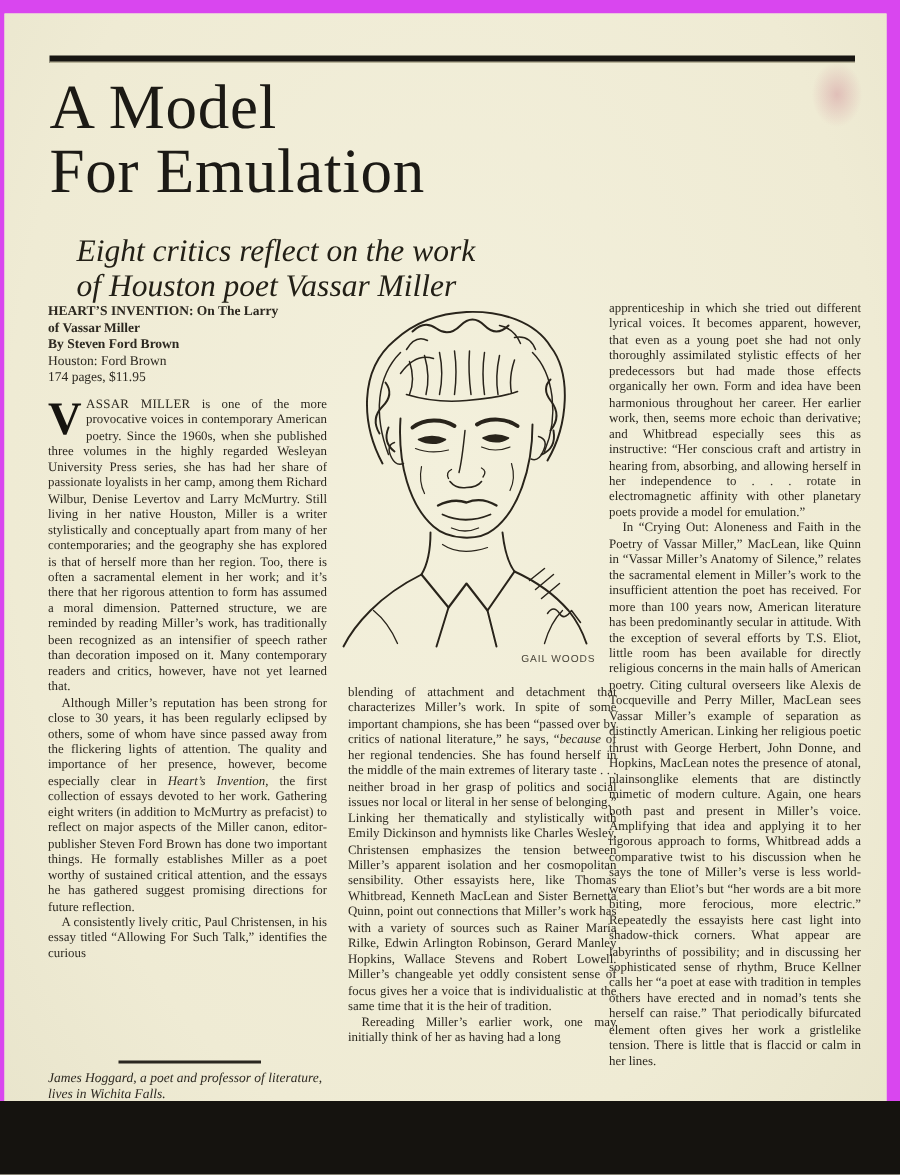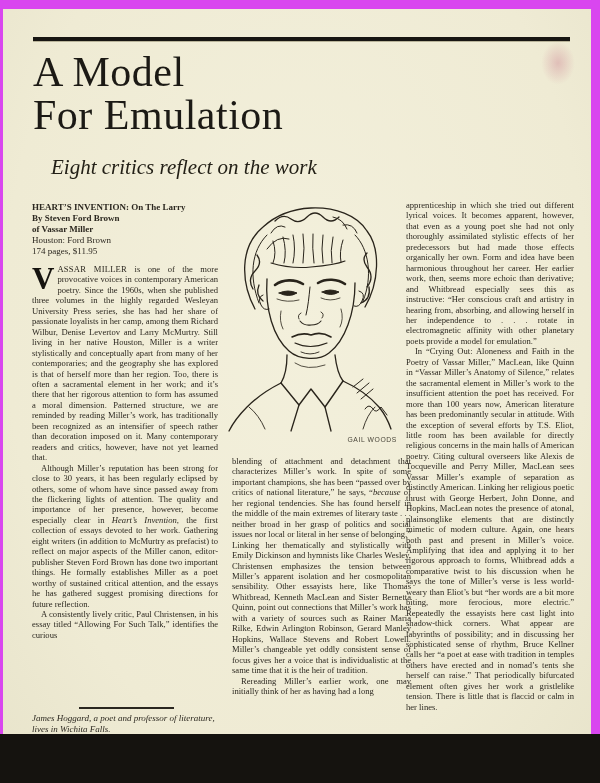--- a/index.html
+++ b/index.html
@@ -47,28 +47,29 @@
     <div class="masthead-rule"></div>
     <div class="smudge"></div>
 
     <h1 class="title">
       <span>A Model</span><br>
       <span>For Emulation</span>
     </h1>
 
     <h2 class="subtitle">
       <span>Eight critics reflect on the work</span><br>
+      <span>of Houston poet Vassar Miller</span>
     </h2>
 
 
     <div class="col" style="left:29px;top:193px;width:186px;height:498px;">
       <div class="book">
         <div class="b">HEART’S INVENTION: On The Larry</div>
+        <div class="b">of Vassar Miller</div>
         <div class="b">By Steven Ford Brown</div>
-        <div class="b">of Vassar Miller</div>
         <div>Houston: Ford Brown</div>
         <div>174 pages, $11.95</div>
       </div>
       <p class="lead">
         <span class="dropcap">V</span><span class="caps">ASSAR MILLER</span><span> is one of the more provocative voices in contemporary American poetry. Since the 1960s, when she published three volumes in the highly regarded Wesleyan University Press series, she has had her share of passionate loyalists in her camp, among them Richard Wilbur, Denise Levertov and Larry McMurtry. Still living in her native Houston, Miller is a writer stylistically and conceptually apart from many of her contemporaries; and the geography she has explored is that of herself more than her region. Too, there is often a sacramental element in her work; and it’s there that her rigorous attention to form has assumed a moral dimension. Patterned structure, we are reminded by reading Miller’s work, has traditionally been recognized as an intensifier of speech rather than decoration imposed on it. Many contemporary readers and critics, however, have not yet learned that.</span>
       </p>
       <p class="indent">
         <span>Although Miller’s reputation has been strong for close to 30 years, it has been regularly eclipsed by others, some of whom have since passed away from the flickering lights of attention. The quality and importance of her presence, however, become especially clear in </span><span class="ital">Heart’s Invention</span><span>, the first collection of essays devoted to her work. Gathering eight writers (in addition to McMurtry as prefacist) to reflect on major aspects of the Miller canon, editor-publisher Steven Ford Brown has done two important things. He formally establishes Miller as a poet worthy of sustained critical attention, and the essays he has gathered suggest promising directions for future reflection.</span>
       </p>
       <p class="indent">A consistently lively critic, Paul Christensen, in his essay titled “Allowing For Such Talk,” identifies the curious</p>

